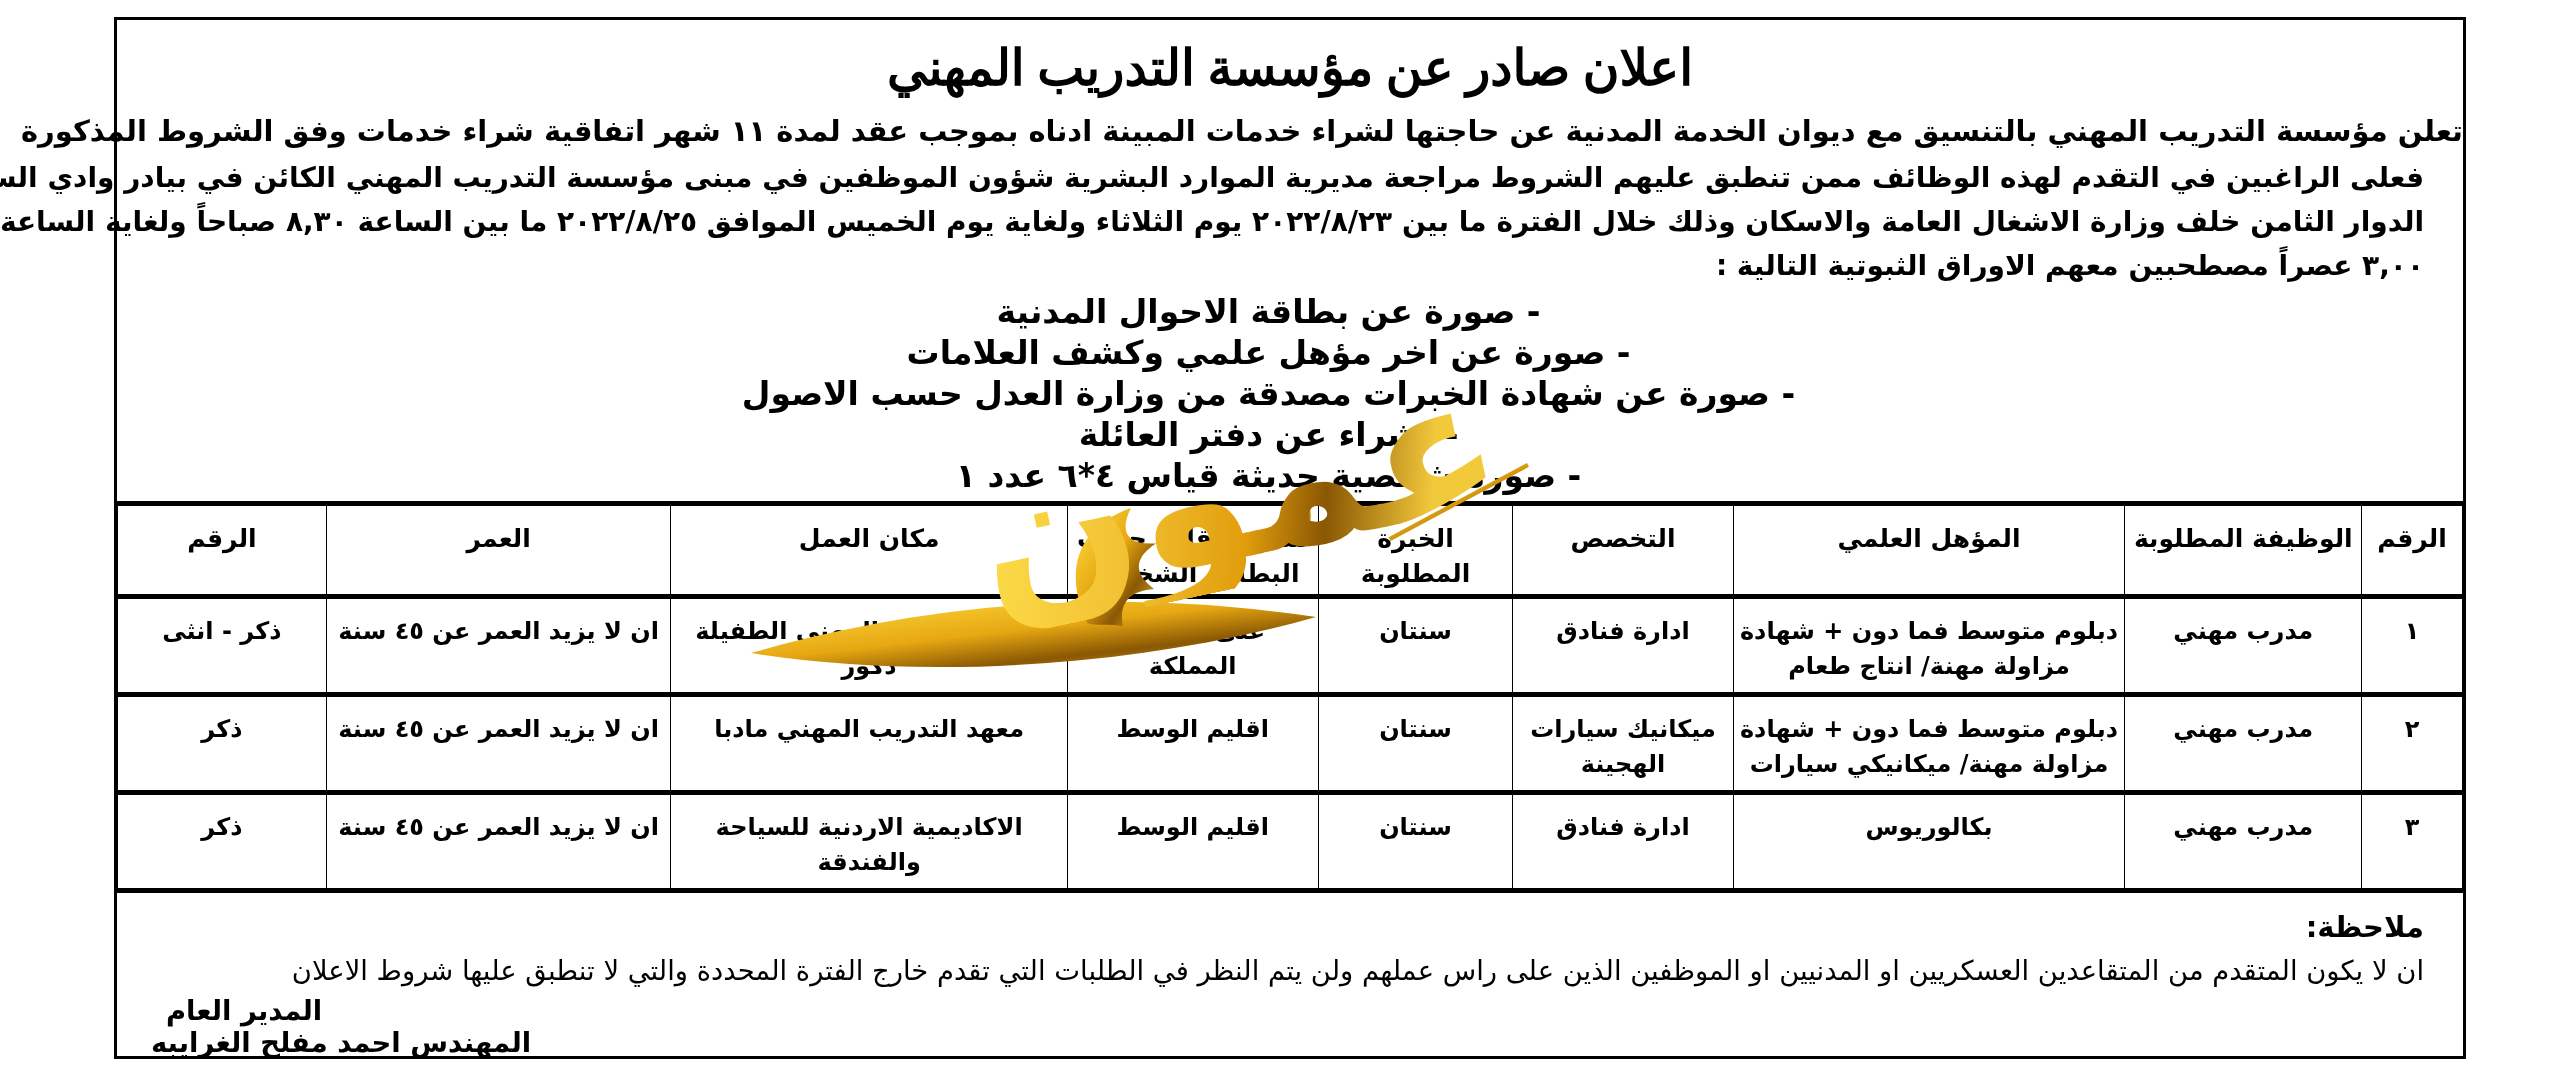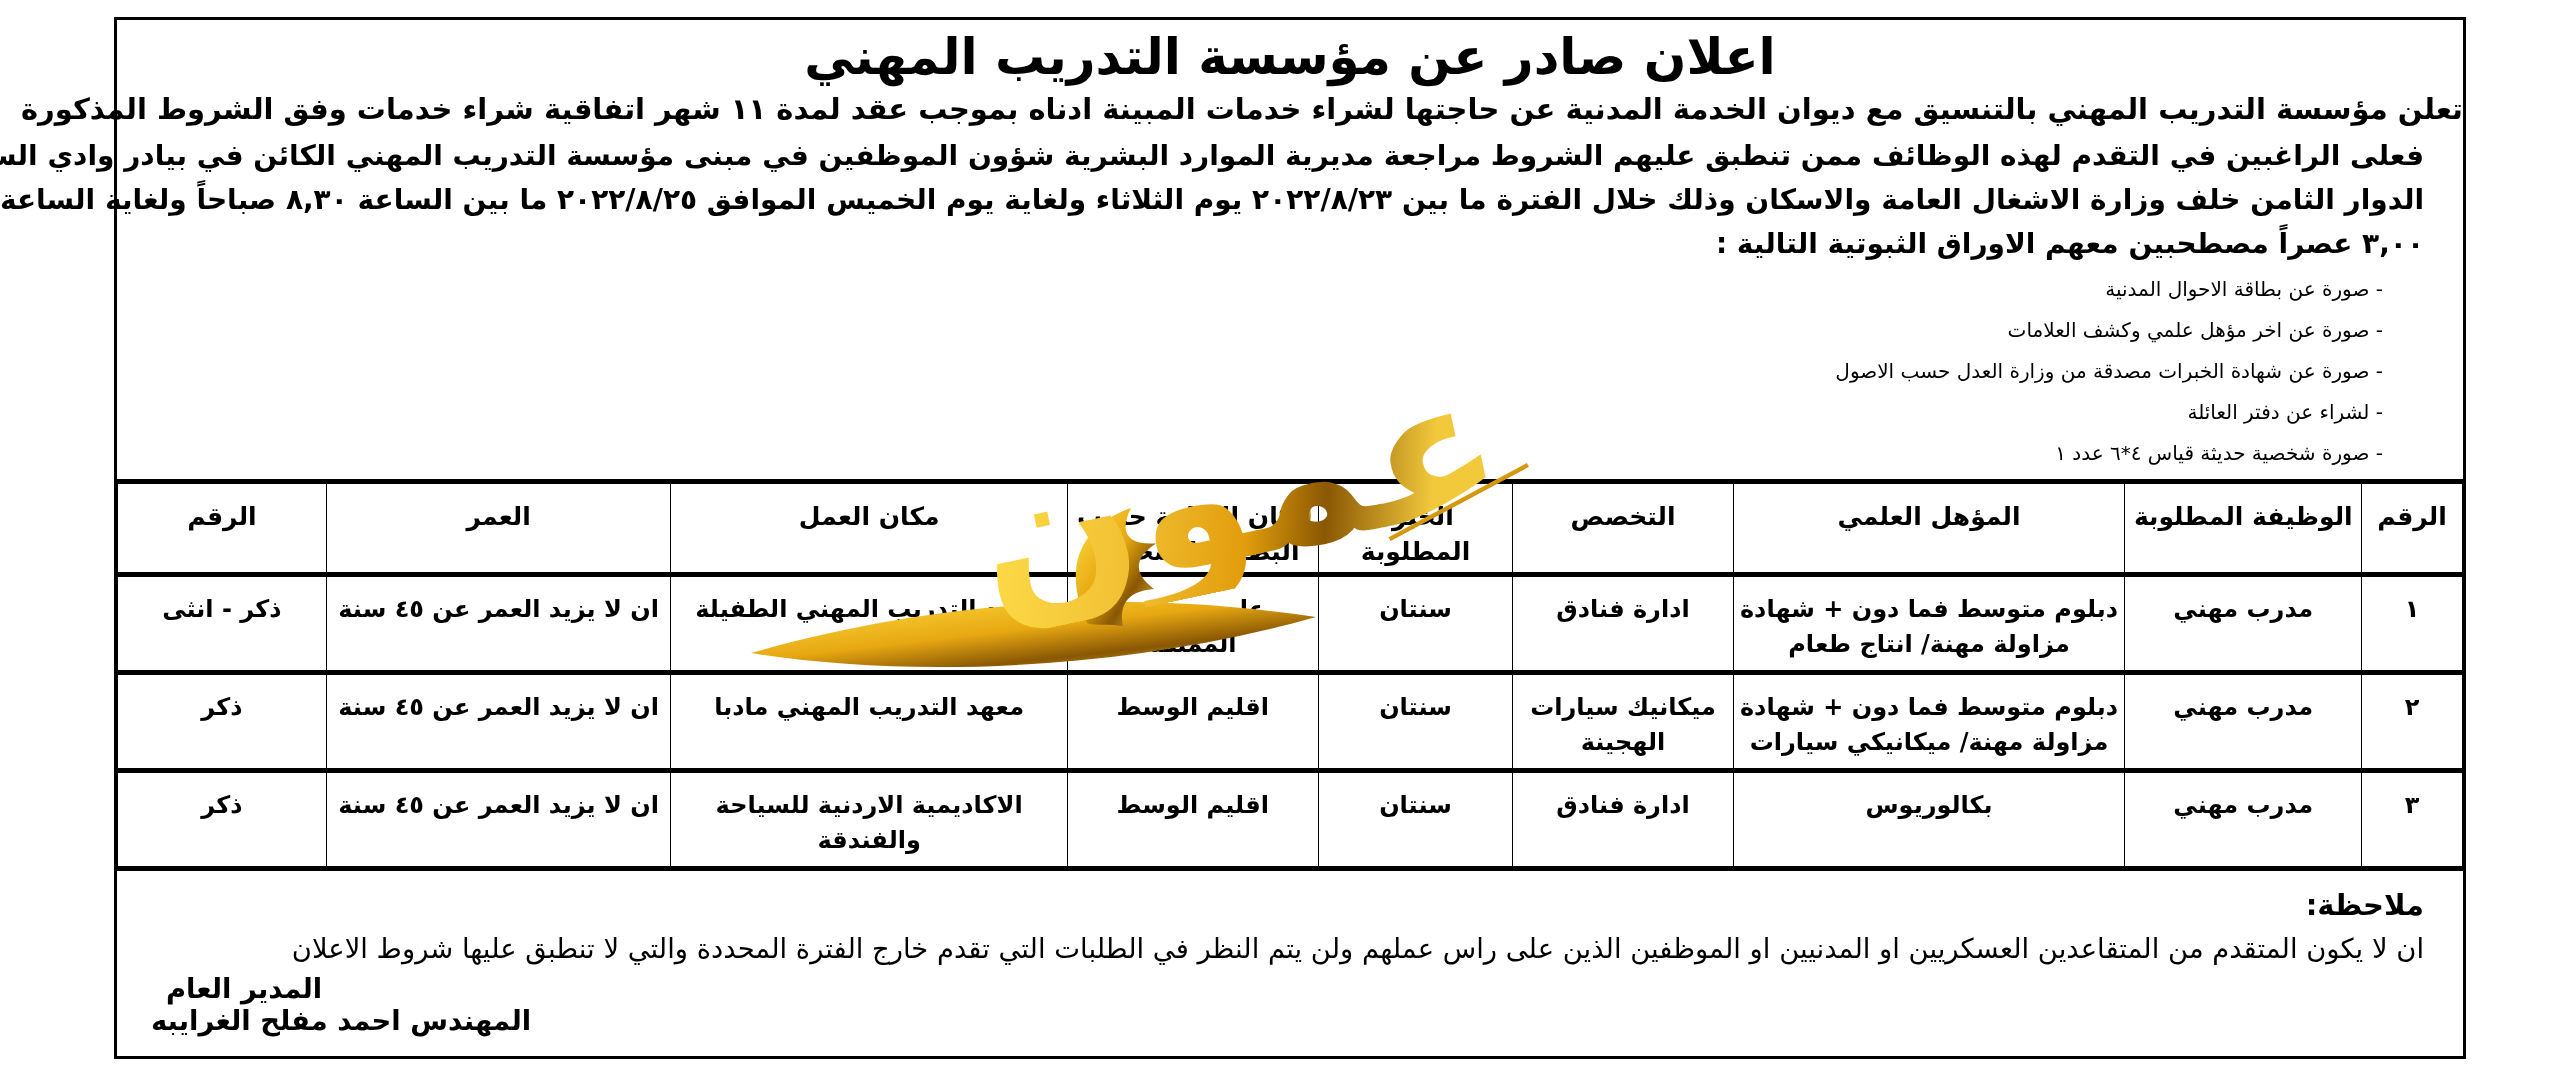--- a/index.html
+++ b/index.html
@@ -7,34 +7,34 @@
     width:2576px;height:1085px;position:relative;overflow:hidden;
     font-family:"DejaVu Sans",sans-serif;color:#000;
   }
   .page{position:absolute;inset:0;background:#fff;}
   .frame{
     position:absolute;left:114px;top:17px;width:2352px;height:1042px;
     border:3.1px solid #000;box-sizing:border-box;
     padding-top:3.7px;
   }
   .title{
-    text-align:center;font-size:50px;font-weight:bold;line-height:59px;margin:4px;
+    text-align:center;font-size:50px;font-weight:bold;line-height:59px;margin:15px;font-family:Liberation Serif, serif;
   }
   .subtitle{
     text-align:center;font-size:29px;font-weight:bold;line-height:36px;margin-top:3.7px;
     white-space:nowrap;
   }
   .para{margin-top:7.5px;padding:0 39px;}
   .para-line{
     font-size:28px;font-weight:bold;line-height:44px;
     text-align:justify;text-align-last:justify;white-space:nowrap;
   }
   .para-line.last{text-align-last:right;}
   .docs{margin-top:2.5px;padding:0 80px 0 37px;list-style:none;margin-bottom:0;}
-  .docs li{font-size:20px;font-weight:normal;line-height:41px;text-align:right;}
+  .docs li{font-size:33px;font-weight:bold;line-height:41px;text-align:center;}
   table.jobs{
     width:100%;border-collapse:collapse;margin-top:5px;table-layout:fixed;
     border-top:5px solid #000;border-bottom:5px solid #000;
   }
   table.jobs th,table.jobs td{
     border:1.9px solid #000;border-top-width:5px;border-bottom-width:5px;
     text-align:center;vertical-align:top;
     font-weight:bold;padding:15px 5px 2.5px 5px;box-sizing:border-box;
     overflow:hidden;
   }

